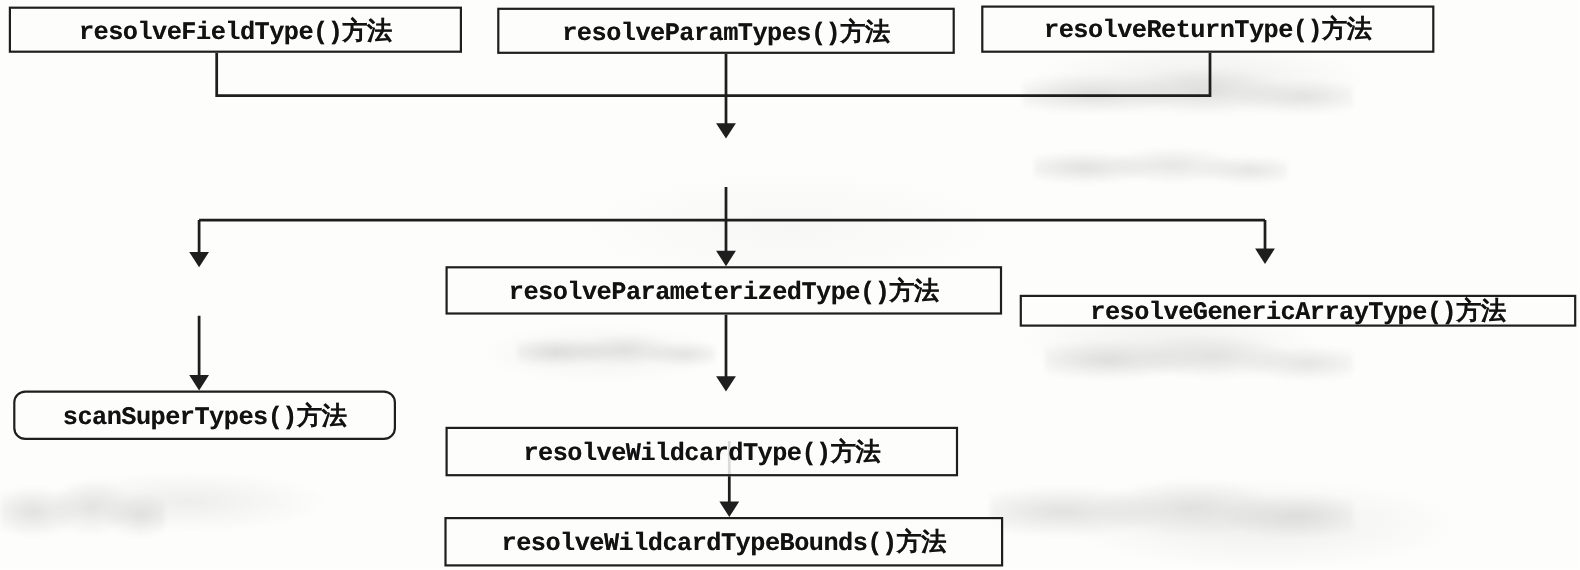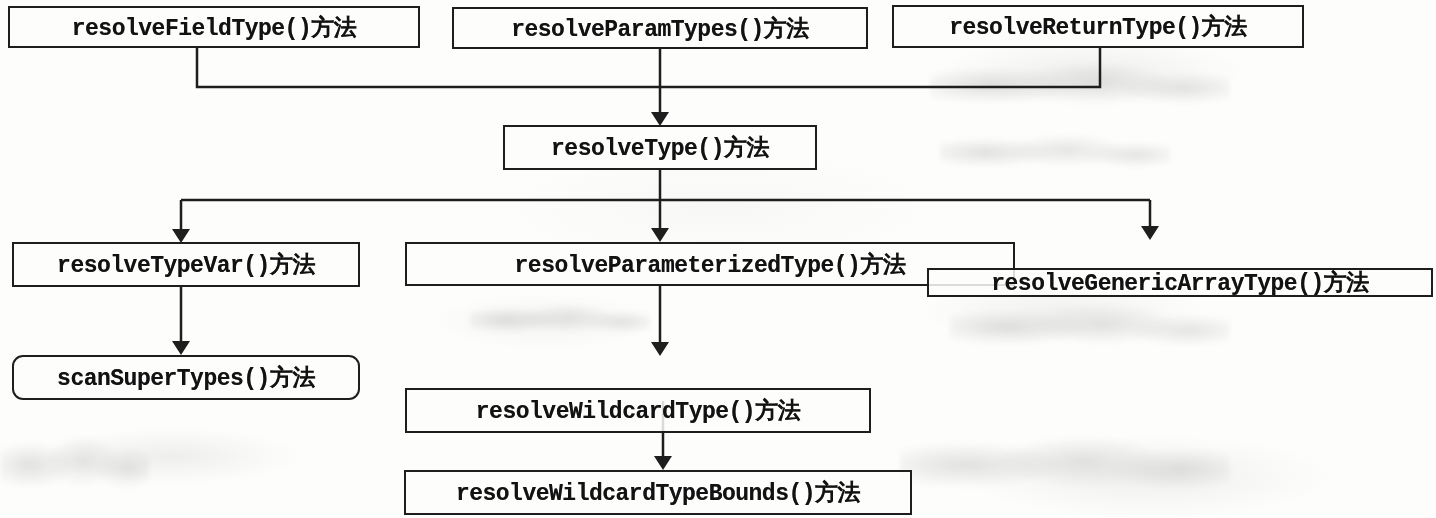--- a/index.html
+++ b/index.html
@@ -44,21 +44,21 @@
     letter-spacing: -0.5px;
     white-space: nowrap;
     text-shadow: 0 0 0.5px rgba(20,20,20,0.55);
   }
   
   .pos-field-type        { left:   8px; top:   6px; width: 412px; height: 42px; }
   .pos-param-types       { left: 452px; top:   7px; width: 416px; height: 42px; }
   .pos-return-type       { left: 892px; top:   5px; width: 412px; height: 43px; }
   .pos-type              { left: 503px; top: 125px; width: 314px; height: 45px; }
   .pos-type-var          { left:  12px; top: 242px; width: 348px; height: 45px; }
-  .pos-parameterized     { left: 405px; top: 242px; width: 610px; height: 44px; }
+  .pos-parameterized     { left: 405px; top: 242px; width: 506px; height: 44px; }
   .pos-generic-array     { left: 927px; top: 252px; width: 506px; height: 29px; margin-top: 16px; }
   .pos-scan-super        { left:  12px; top: 355px; width: 348px; height: 45px; border-radius: 11px; }
   .pos-wildcard          { left: 405px; top: 356px; width: 466px; height: 45px; margin-top: 32px; }
   .pos-wildcard-bounds   { left: 404px; top: 470px; width: 508px; height: 45px; }
   
   .smudge {
     position: absolute;
     z-index: 0;
     filter: blur(2px);
     opacity: 0.45;
@@ -104,21 +104,19 @@
              M651,228 h18 l-9,14 z
              M1141,226 h18 l-9,14 z
              M172,341 h18 l-9,14 z
              M651,342 h18 l-9,14 z
              M654,456 h18 l-9,14 z"></path>
   </svg>
 
   <div class="node pos-param-types">resolveParamTypes()方法</div>
   <div class="node pos-field-type">resolveFieldType()方法</div>
   <div class="node pos-return-type">resolveReturnType()方法</div>
-  <div class="node pos-type">resolveType()方法</div>
-  <div class="node pos-type-var">resolveTypeVar()方法</div>
   <div class="node pos-parameterized">resolveParameterizedType()方法</div>
   <div class="node pos-generic-array">resolveGenericArrayType()方法</div>
   <div class="node pos-scan-super">scanSuperTypes()方法</div>
   <div class="node pos-wildcard">resolveWildcardType()方法</div>
   <div class="node pos-wildcard-bounds">resolveWildcardTypeBounds()方法</div>
 
 </div>
 
 </body></html>

